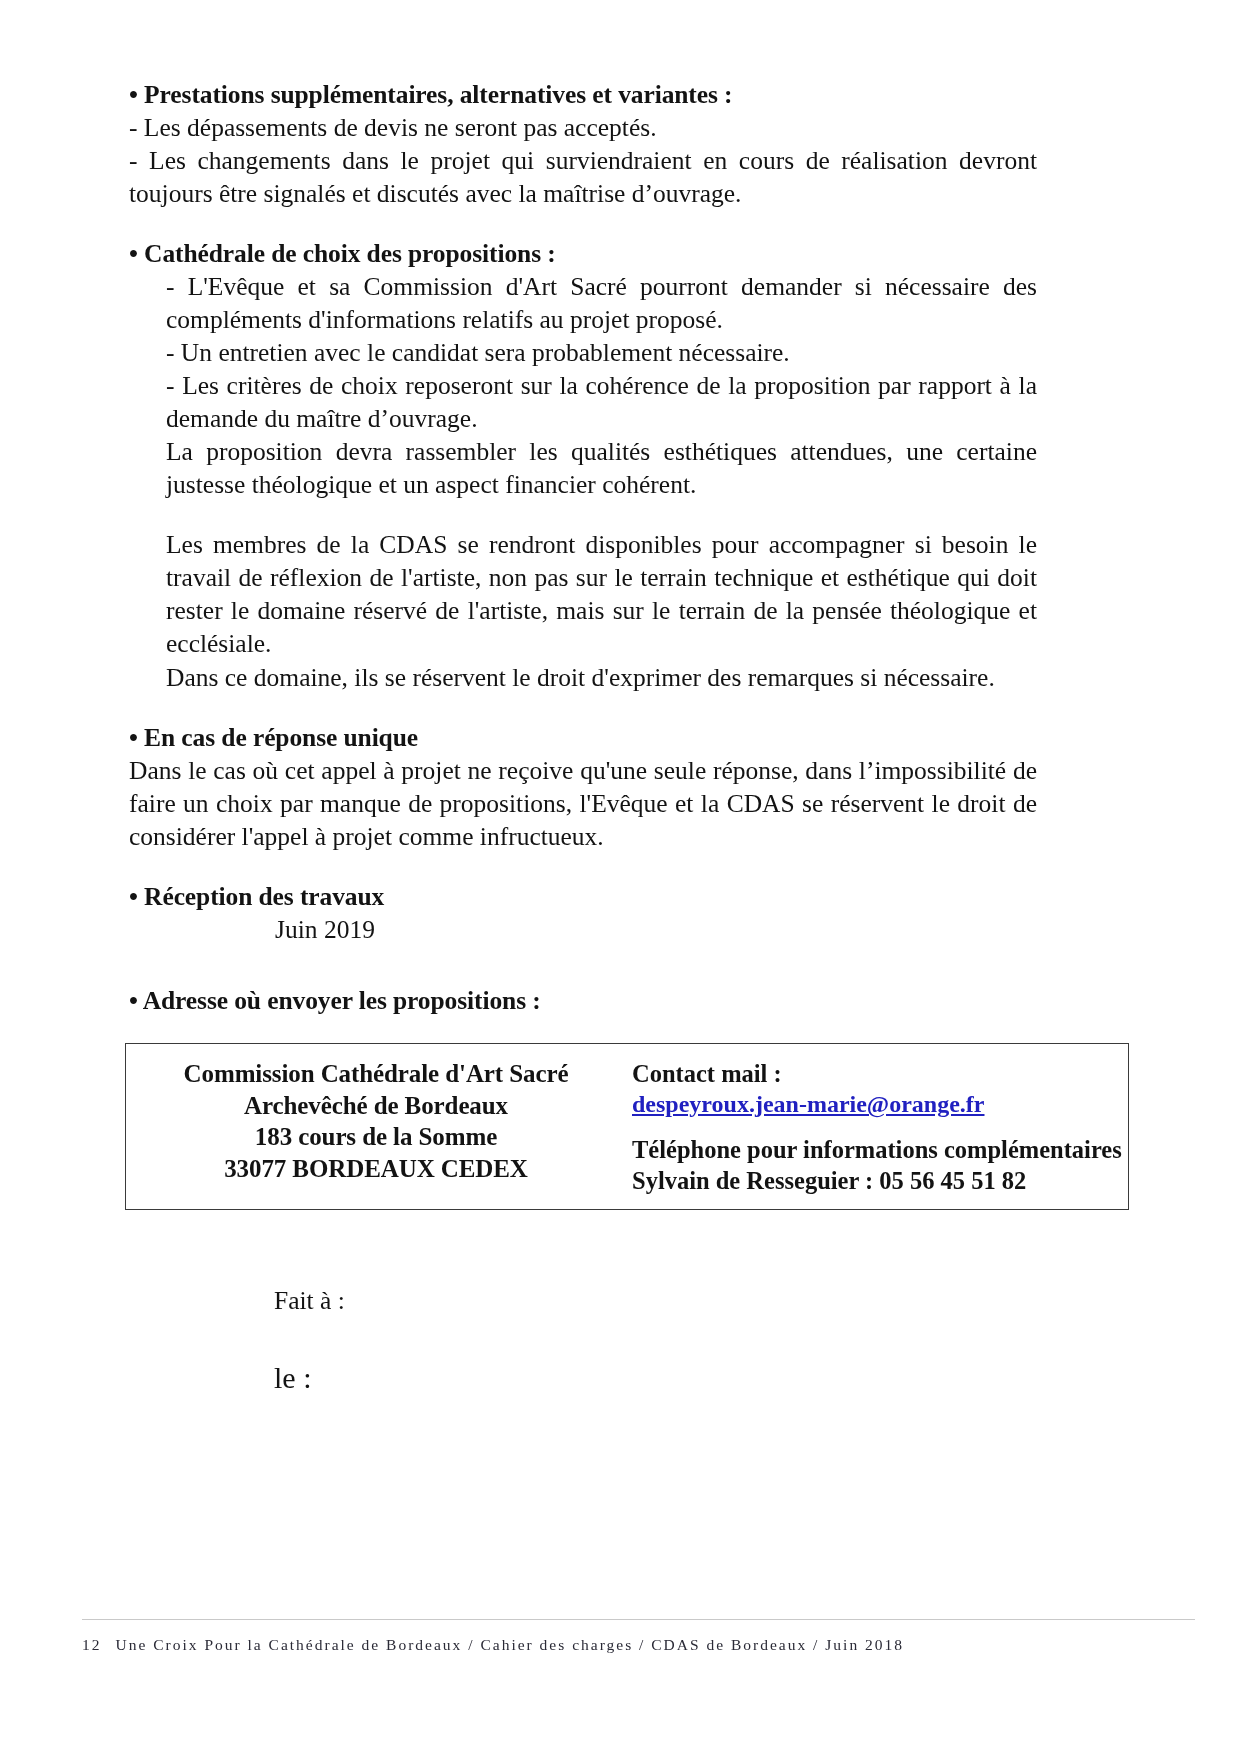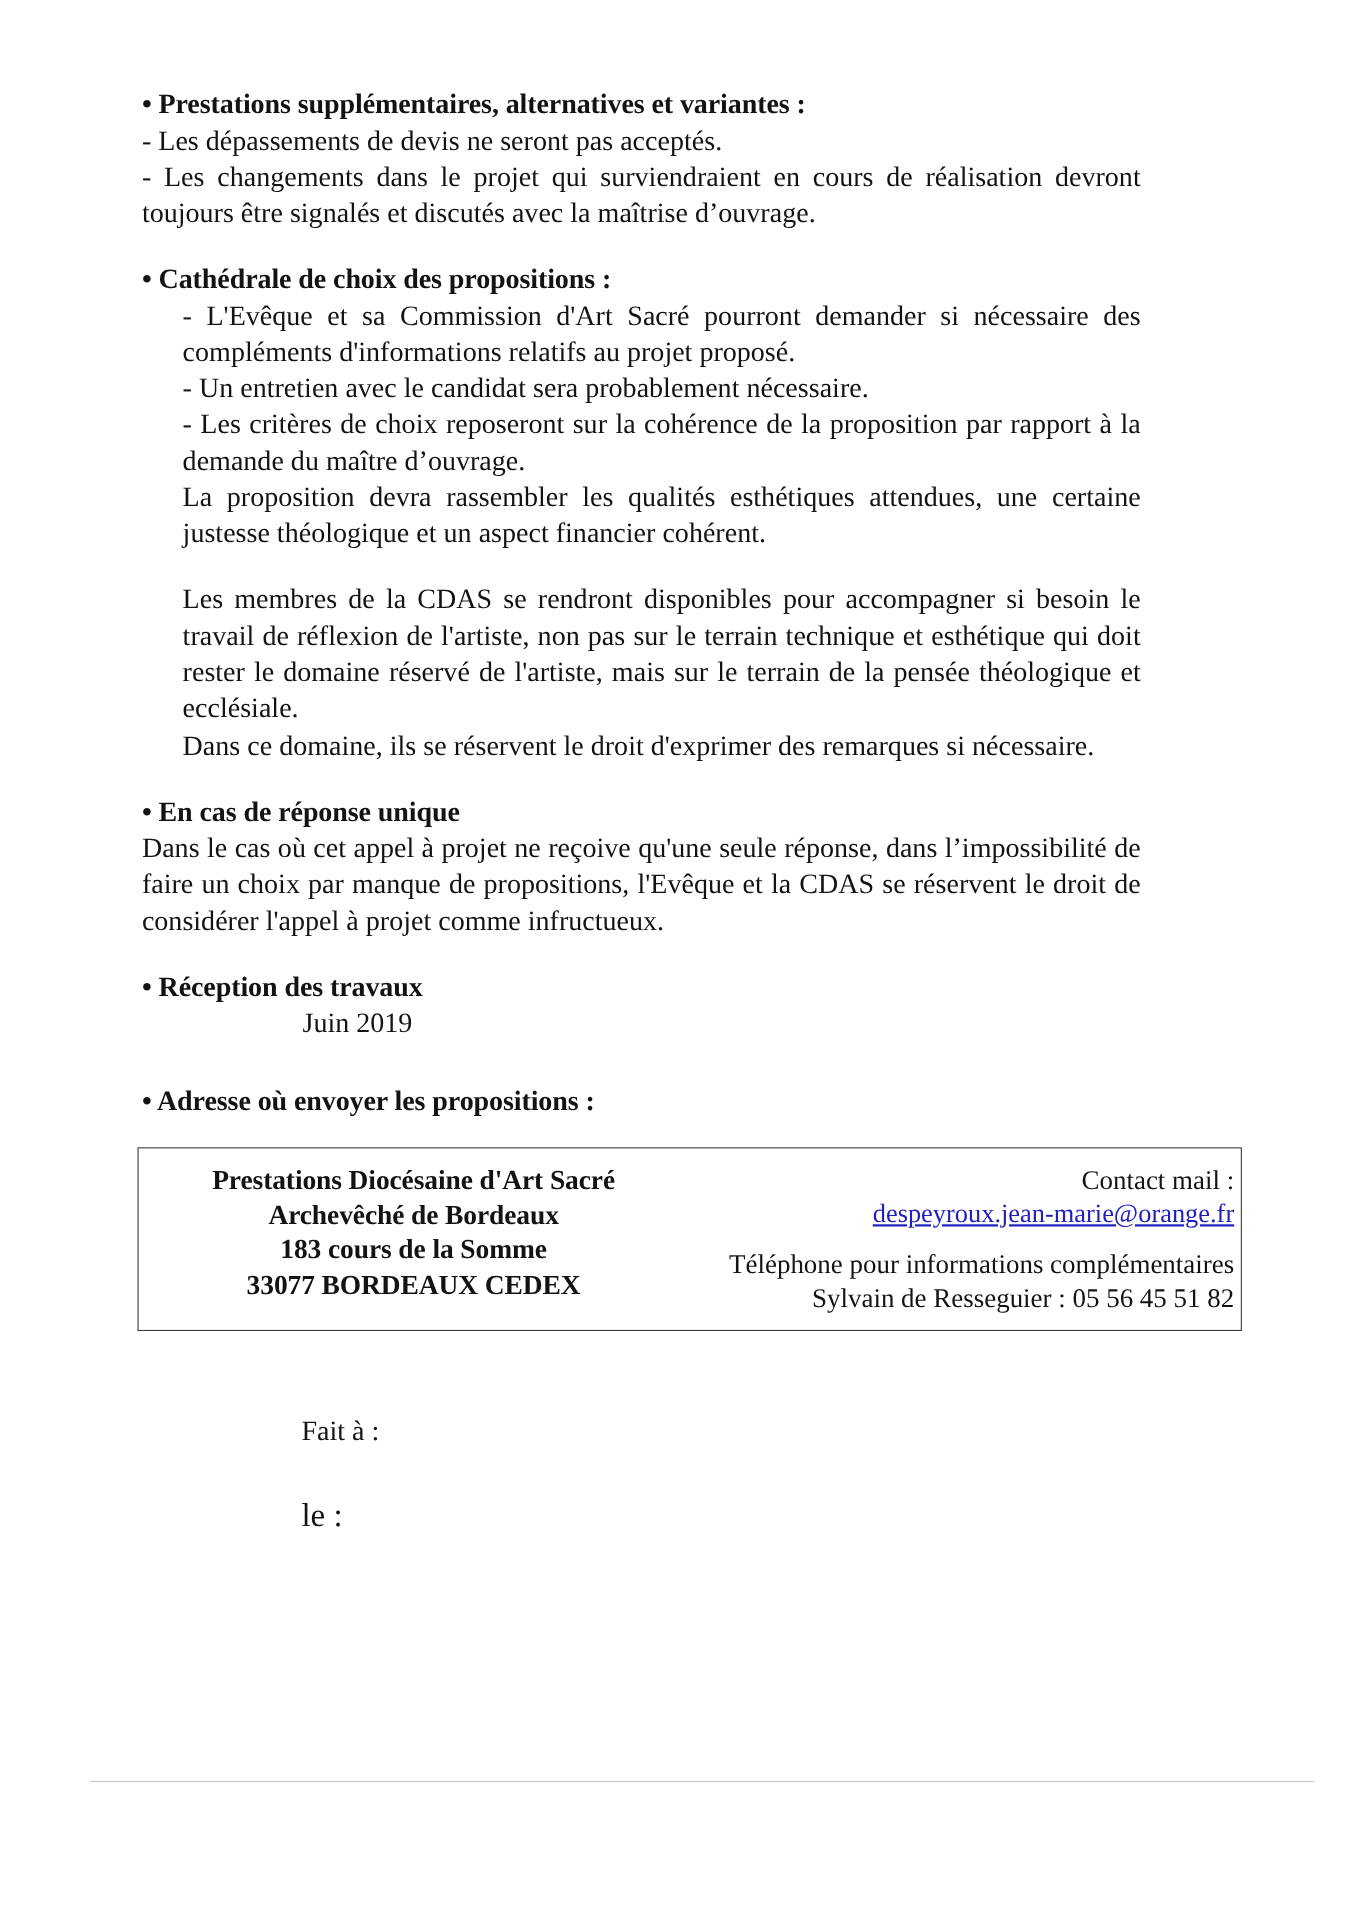--- a/index.html
+++ b/index.html
@@ -71,21 +71,22 @@
     min-height: 148px;
   }
   .addr-left {
     flex: 0 0 500px;
     padding: 14px 0 12px 0;
     text-align: center;
   }
   .addr-right {
     flex: 1 1 auto;
     padding: 14px 6px 12px 6px;
-    text-align: right;
+    text-align: left;
+    font-weight: bold;
   }
   .addr-left div {
     font-weight: bold;
     font-size: 25px;
     line-height: 1.26;
     letter-spacing: -0.1px;
   }
   .addr-right .line {
     font-size: 24.5px;
     line-height: 1.27;
@@ -189,21 +190,21 @@
       <div class="blk left" style="margin-left:146px;">Juin 2019</div>
     </div>
 
     <div class="gap-l"></div>
 
     <div>
       <div class="heading">• Adresse où envoyer les propositions :</div>
 
       <div class="addr-box">
         <div class="addr-left">
-          <div>Prestations Diocésaine d'Art Sacré</div>
+          <div>Commission Cathédrale d'Art Sacré</div>
           <div>Archevêché de Bordeaux</div>
           <div>183 cours de la Somme</div>
           <div>33077 BORDEAUX CEDEX</div>
         </div>
         <div class="addr-right">
           <div class="line">Contact mail :</div>
           <a class="mail" href="#">despeyroux.jean-marie@orange.fr</a>
           <div class="line">Téléphone pour informations complémentaires</div>
           <div class="line">Sylvain de Resseguier : 05 56 45 51 82</div>
         </div>
@@ -211,14 +212,17 @@
     </div>
 
     <div class="sig">
       <div class="sig-line">Fait à :</div>
       <div class="sig-line2">le :</div>
     </div>
 
   </div>
 
   <div class="footer-rule"></div>
+  <div class="footer">
+    <span class="pg">12</span><span>Une Croix Pour la Cathédrale de Bordeaux / Cahier des charges / CDAS de Bordeaux / Juin 2018</span>
+  </div>
 
 </div>
 
 </body></html>

